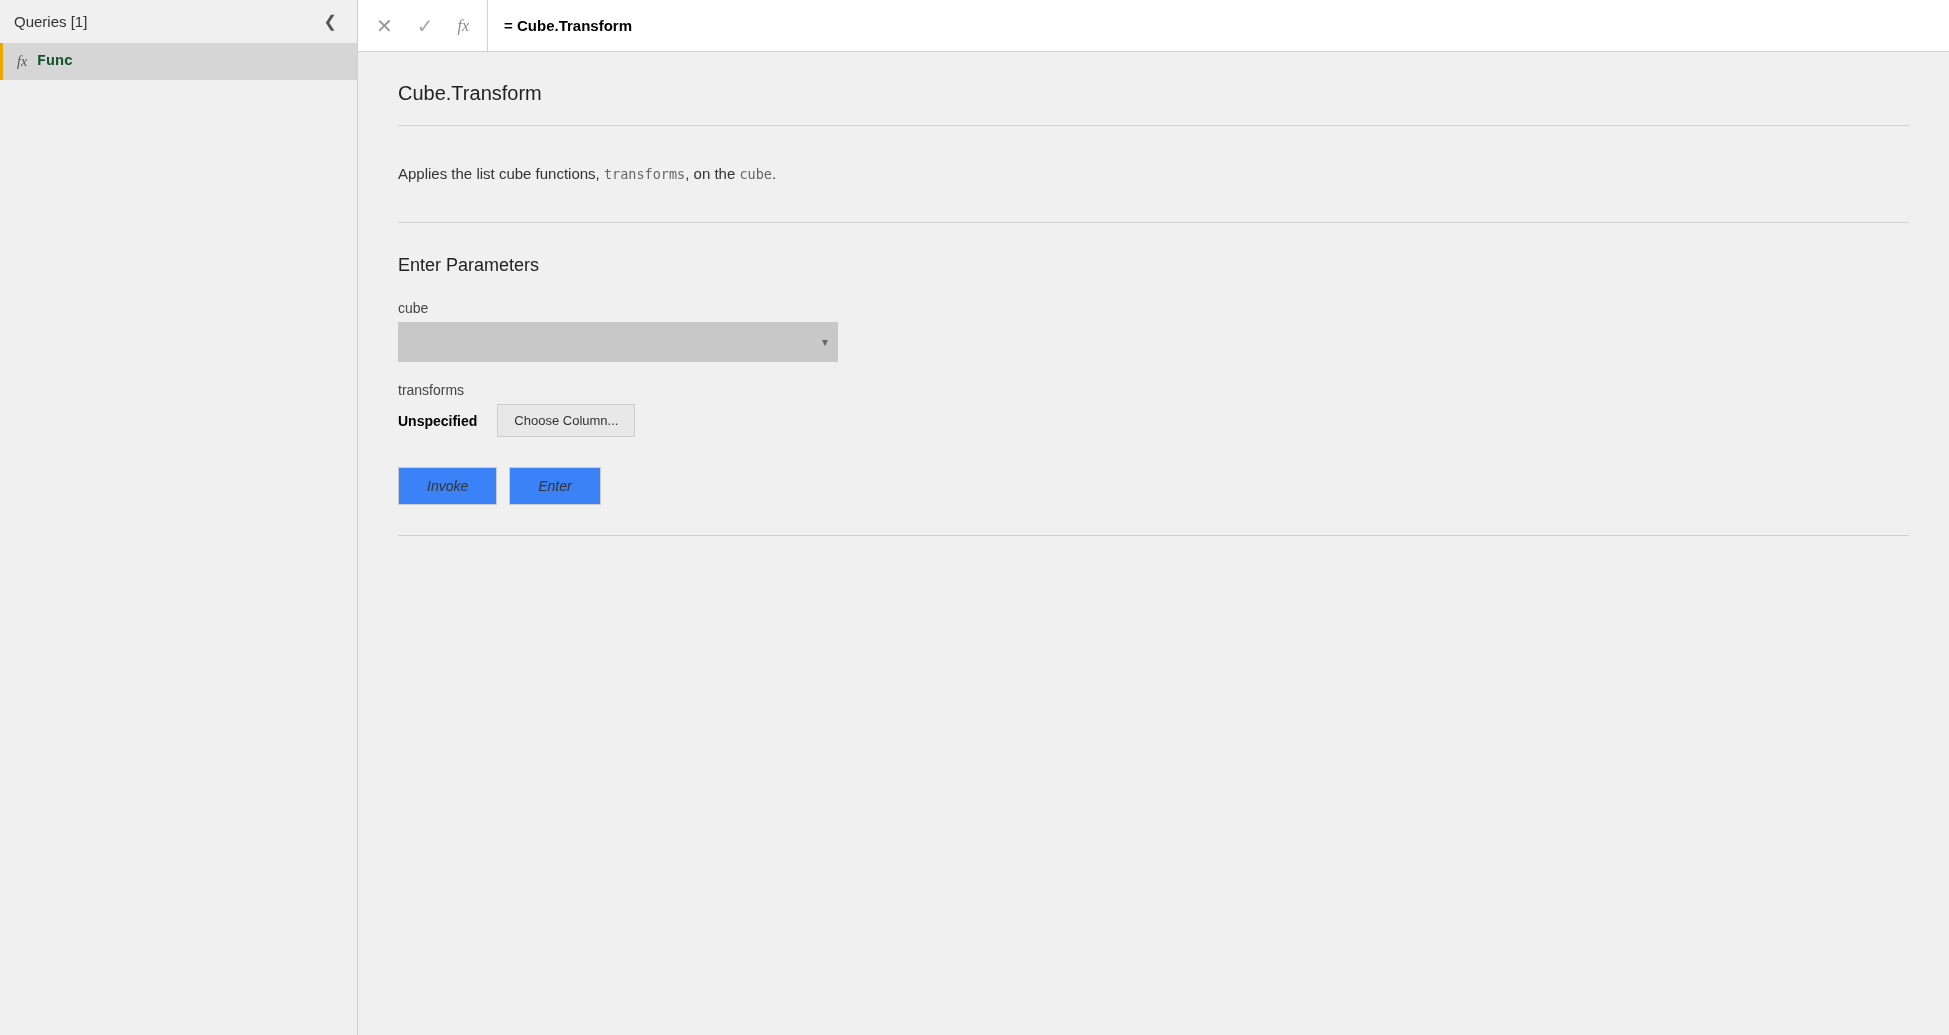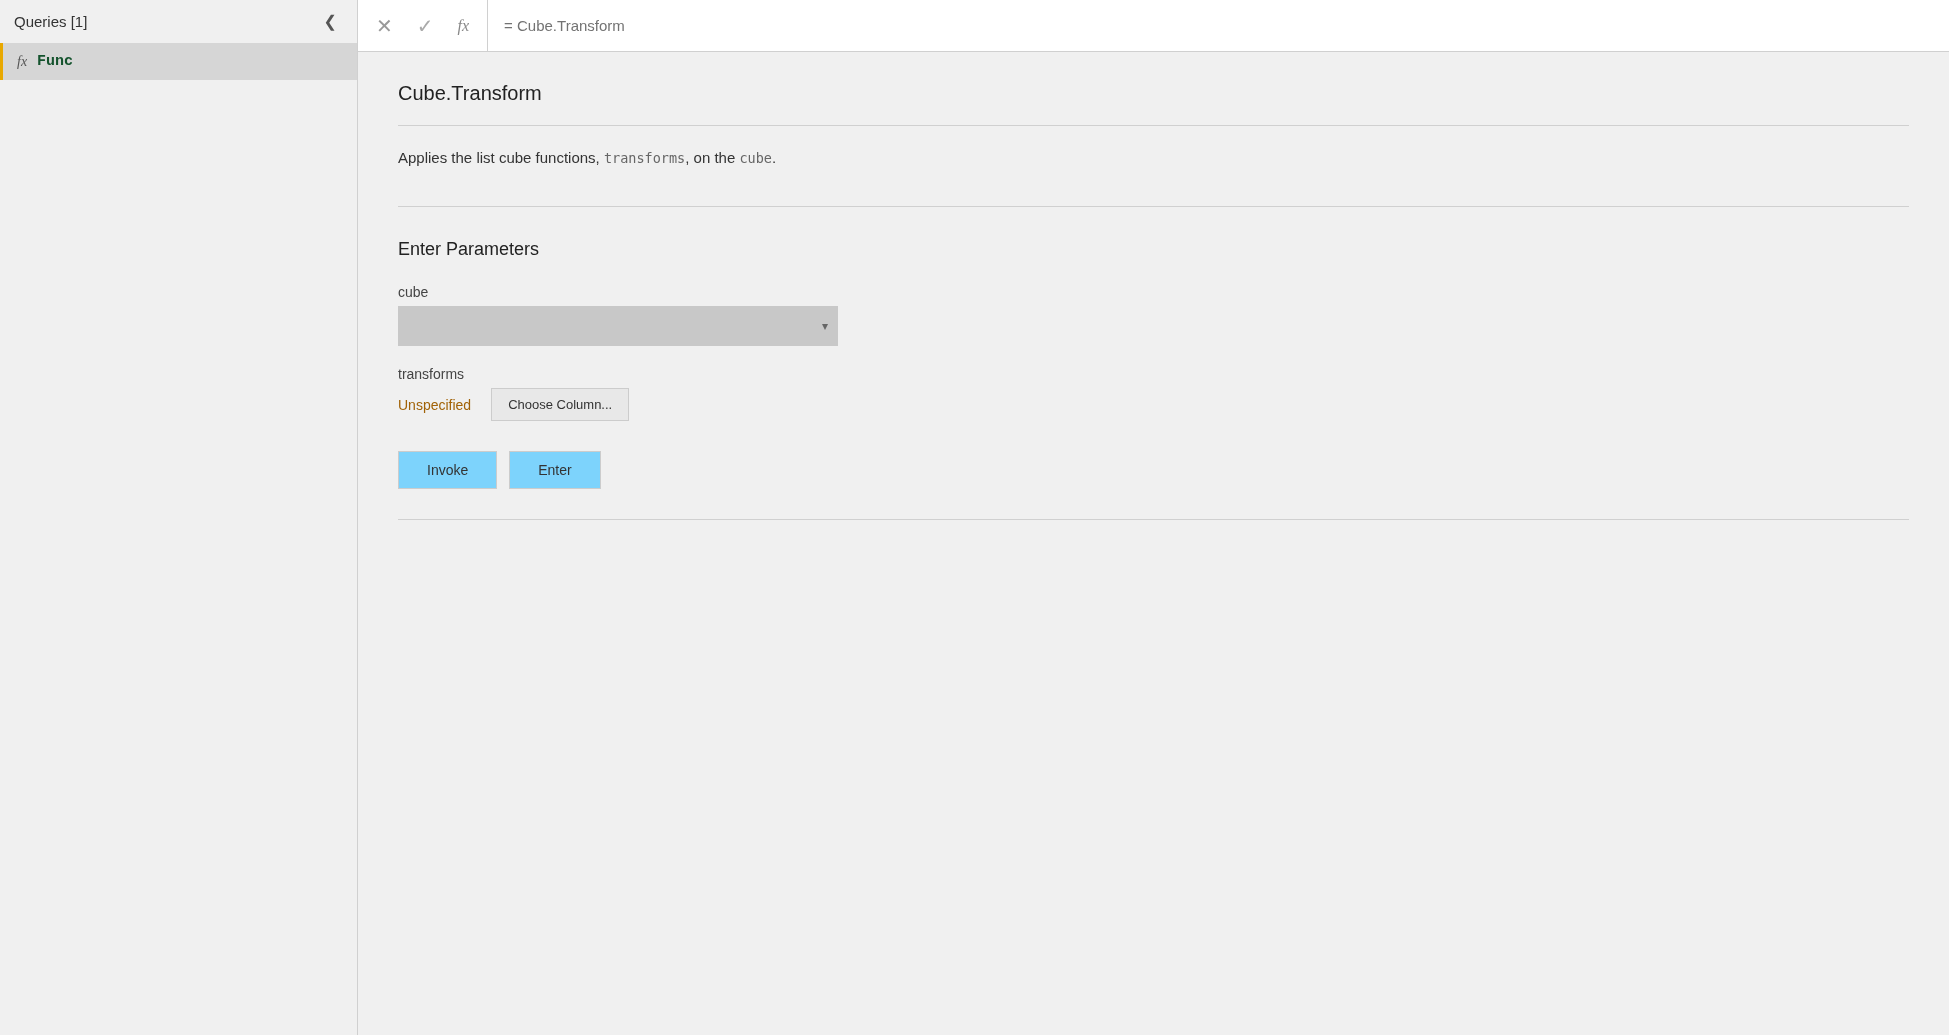--- a/index.html
+++ b/index.html
@@ -103,38 +103,39 @@
     .formula-btn.fx-btn {
       font-style: italic;
       font-size: 16px;
       font-family: 'Segoe UI', serif;
       color: #888;
     }
     .formula-input {
       flex: 1;
       padding: 0 16px;
       font-size: 15px;
-      color: #737373;
+      color: #000000;
       border: none;
       background: transparent;
       outline: none;
+      font-weight: bold;
     }
 
     
     .content {
       flex: 1;
       padding: 30px 40px;
       overflow-y: auto;
     }
 
     .function-title {
       font-size: 20px;
       font-weight: 400;
       color: #222;
-      margin-bottom: 20px;
+      margin-bottom: 36px;
       padding-bottom: 20px;
       border-bottom: 1px solid #d0d0d0;
     }
 
     .description-section {
       padding-bottom: 36px;
       border-bottom: 1px solid #d0d0d0;
       margin-bottom: 28px;
       font-size: 15px;
       color: #333;
@@ -192,21 +193,22 @@
       right: 10px;
       top: 50%;
       transform: translateY(-50%);
       pointer-events: none;
       color: #666;
       font-size: 12px;
     }
 
     .param-unspecified {
       font-size: 14px;
-      color: #a16207;
+      color: #000000;
+      font-weight: bold;
     }
 
     .choose-column-btn {
       background: #e8e8e8;
       border: 1px solid #ccc;
       padding: 8px 16px;
       font-size: 13px;
       color: #333;
       cursor: pointer;
     }
@@ -214,22 +216,23 @@
     .action-buttons {
       display: flex;
       gap: 12px;
       margin-top: 30px;
     }
     .btn-invoke, .btn-clear {
       padding: 10px 28px;
       font-size: 14px;
       cursor: pointer;
       border: 1px solid #ccc;
-      background: #7dd3fc;
-      color: #333;
+      background: #3b82f6;
+      color: #333;
+      font-style: italic;
     }
 
     .signature-section {
       margin-top: 32px;
       font-size: 15px;
       color: #333;
       line-height: 1.6;
     }
     .signature-section .code-inline {
       font-family: 'Consolas', monospace;

